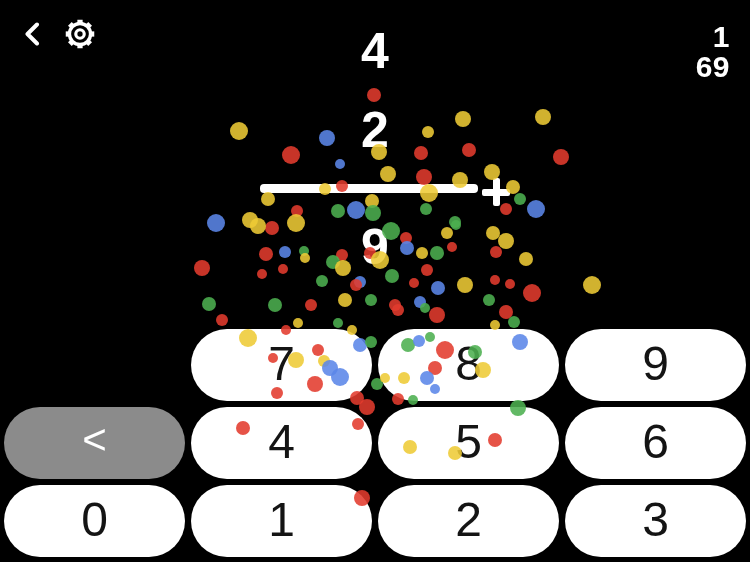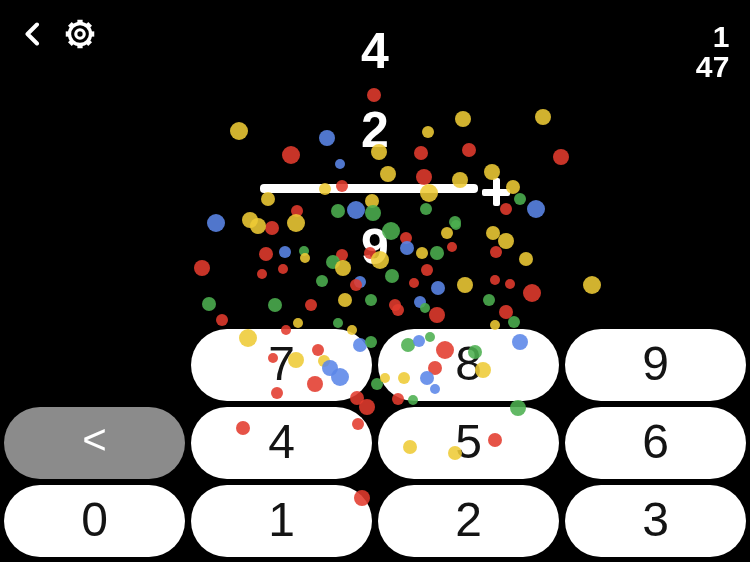--- a/index.html
+++ b/index.html
@@ -74,21 +74,21 @@
             <line x1="18" y1="9" x2="18" y2="4.5"></line>
             <line x1="24.4" y1="11.6" x2="27.6" y2="8.4"></line>
           </g>
         </g>
       </svg>
     </span>
   </button>
 
   <div class="counters">
     <div>1</div>
-    <div>47</div>
+    <div>69</div>
   </div>
 
   <div class="op op1">4</div>
   <div class="op op2">2</div>
   <div class="rule"></div>
   <div class="plus" aria-label="+"></div>
   <div class="op answer">9</div>
 
   <div class="keypad">
     <button class="key k7">7</button>

